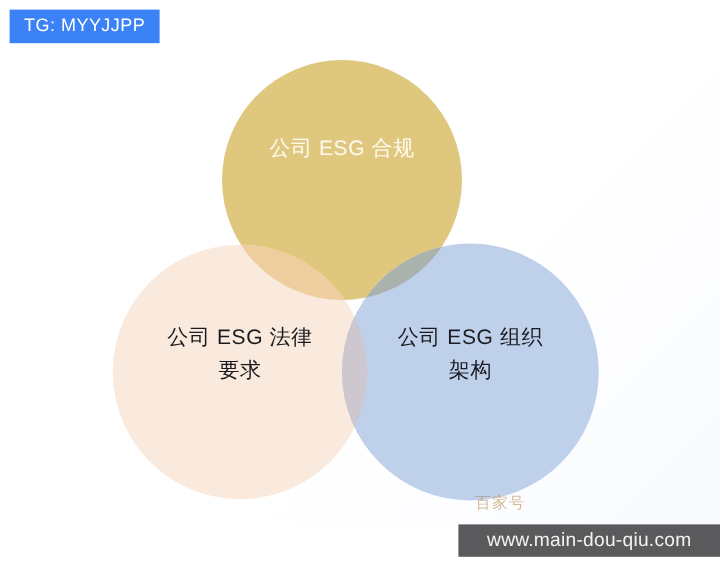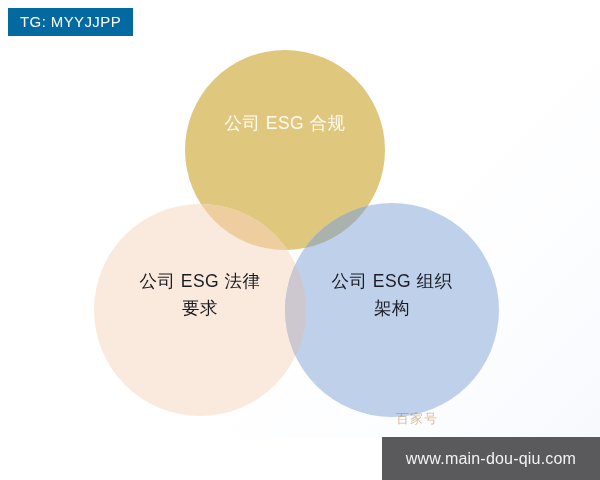--- a/index.html
+++ b/index.html
@@ -62,21 +62,21 @@
   #tg-chip{
     position:absolute;left:8px;top:8px;
     background:#58585a;color:#ffffff;
     font-size:15px;
     padding:5px 12px 6px 12px;
     letter-spacing:.4px;
     font-family:"Liberation Sans",sans-serif;
   }
   #site-chip{
     position:absolute;left:382px;top:437px;
-    width:218px;height:43px;
+    width:218px;height:27px;
     background:#5a5a5c;color:#f2f2f2;
     display:flex;align-items:center;justify-content:center;
     font-size:16px;letter-spacing:.2px;
     font-family:"Liberation Sans",sans-serif;
   }
 </style>
 </head>
 <body style="background: rgb(255, 255, 255);">
 
 <div id="slide">
@@ -130,17 +130,17 @@
 
   <div class="circle-label" id="label-left" style="color: rgb(27, 27, 31);">
     <span class="l1">公司 ESG 法律</span>
     <span class="l2">要求</span>
   </div>
 
   <div id="inner-watermark" style="color: #a16207;">百家号</div>
 
 </div>
 
-<div id="tg-chip" style="background: #0369a1; color: rgb(255, 255, 255);">TG: MYYJJPP</div>
+<div id="tg-chip" style="background: #3b82f6; color: rgb(255, 255, 255);">TG: MYYJJPP</div>
 
 <div id="site-chip" style="background: rgb(90, 90, 92); color: rgb(242, 242, 242);">
   <span>www.main-dou-qiu.com</span>
 </div>
 
 </body></html>

